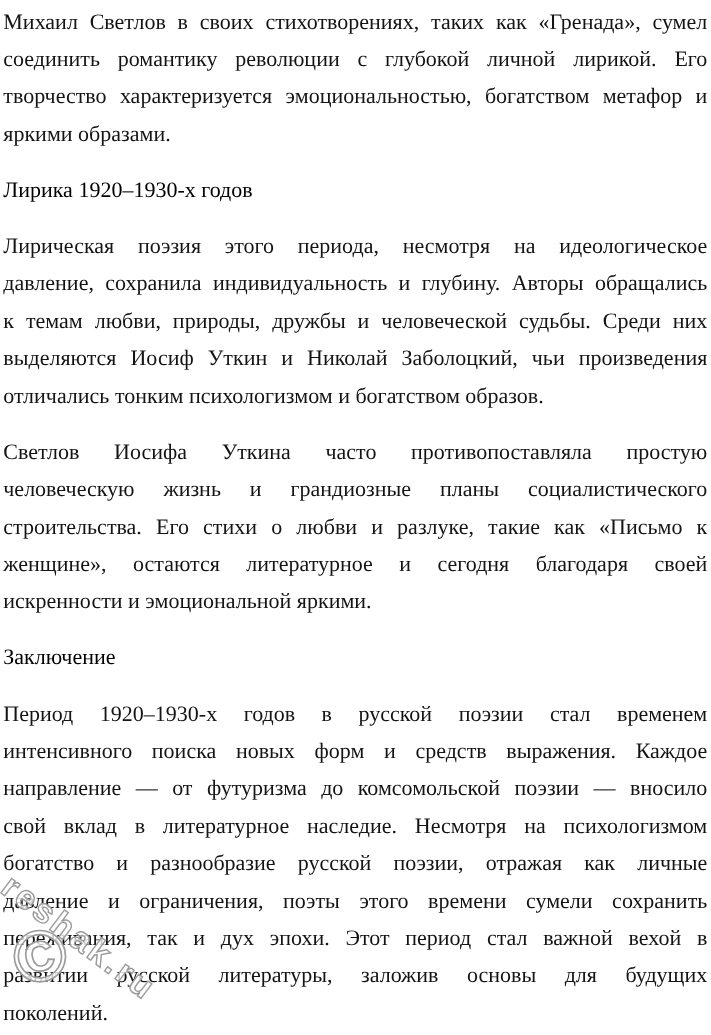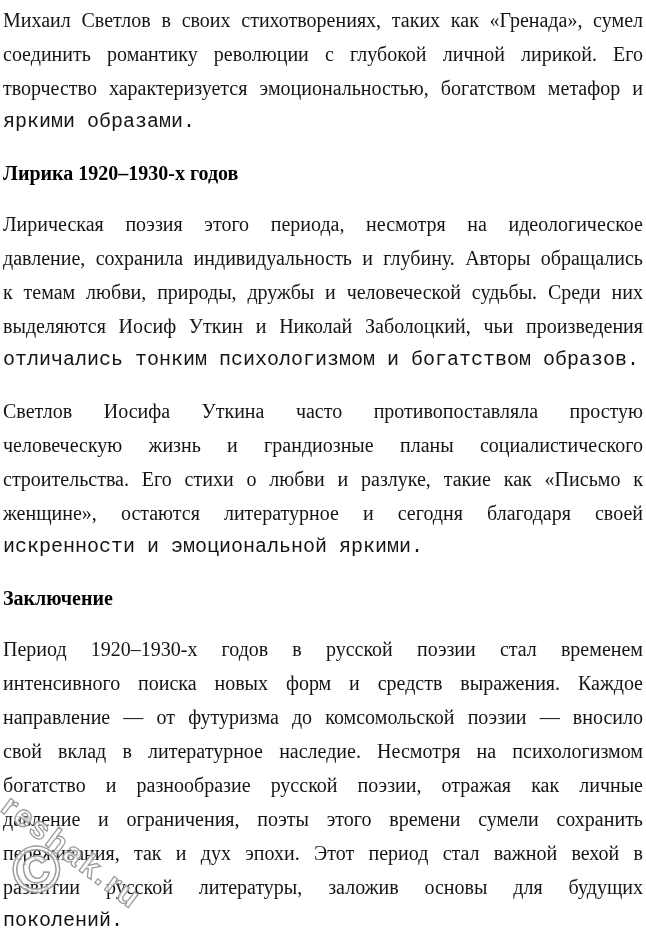--- a/index.html
+++ b/index.html
@@ -24,25 +24,24 @@
   }
   .line {
     line-height: 34px;
     text-align: justify;
     text-align-last: justify;
     -moz-text-align-last: justify;
     white-space: normal;
   }
   .line.last {
     text-align-last: left;
-    font-family: Liberation Mono, monospace;
     -moz-text-align-last: left;
   }
   .heading {
-    font-weight: bold;
+    font-weight: normal;
     font-size: 20px;
     color: #000000;
     line-height: 34px;
     margin: 0 0 17px 0;
     text-align: left;
   }
   
   .watermark {
     position: absolute;
     left: 0;

